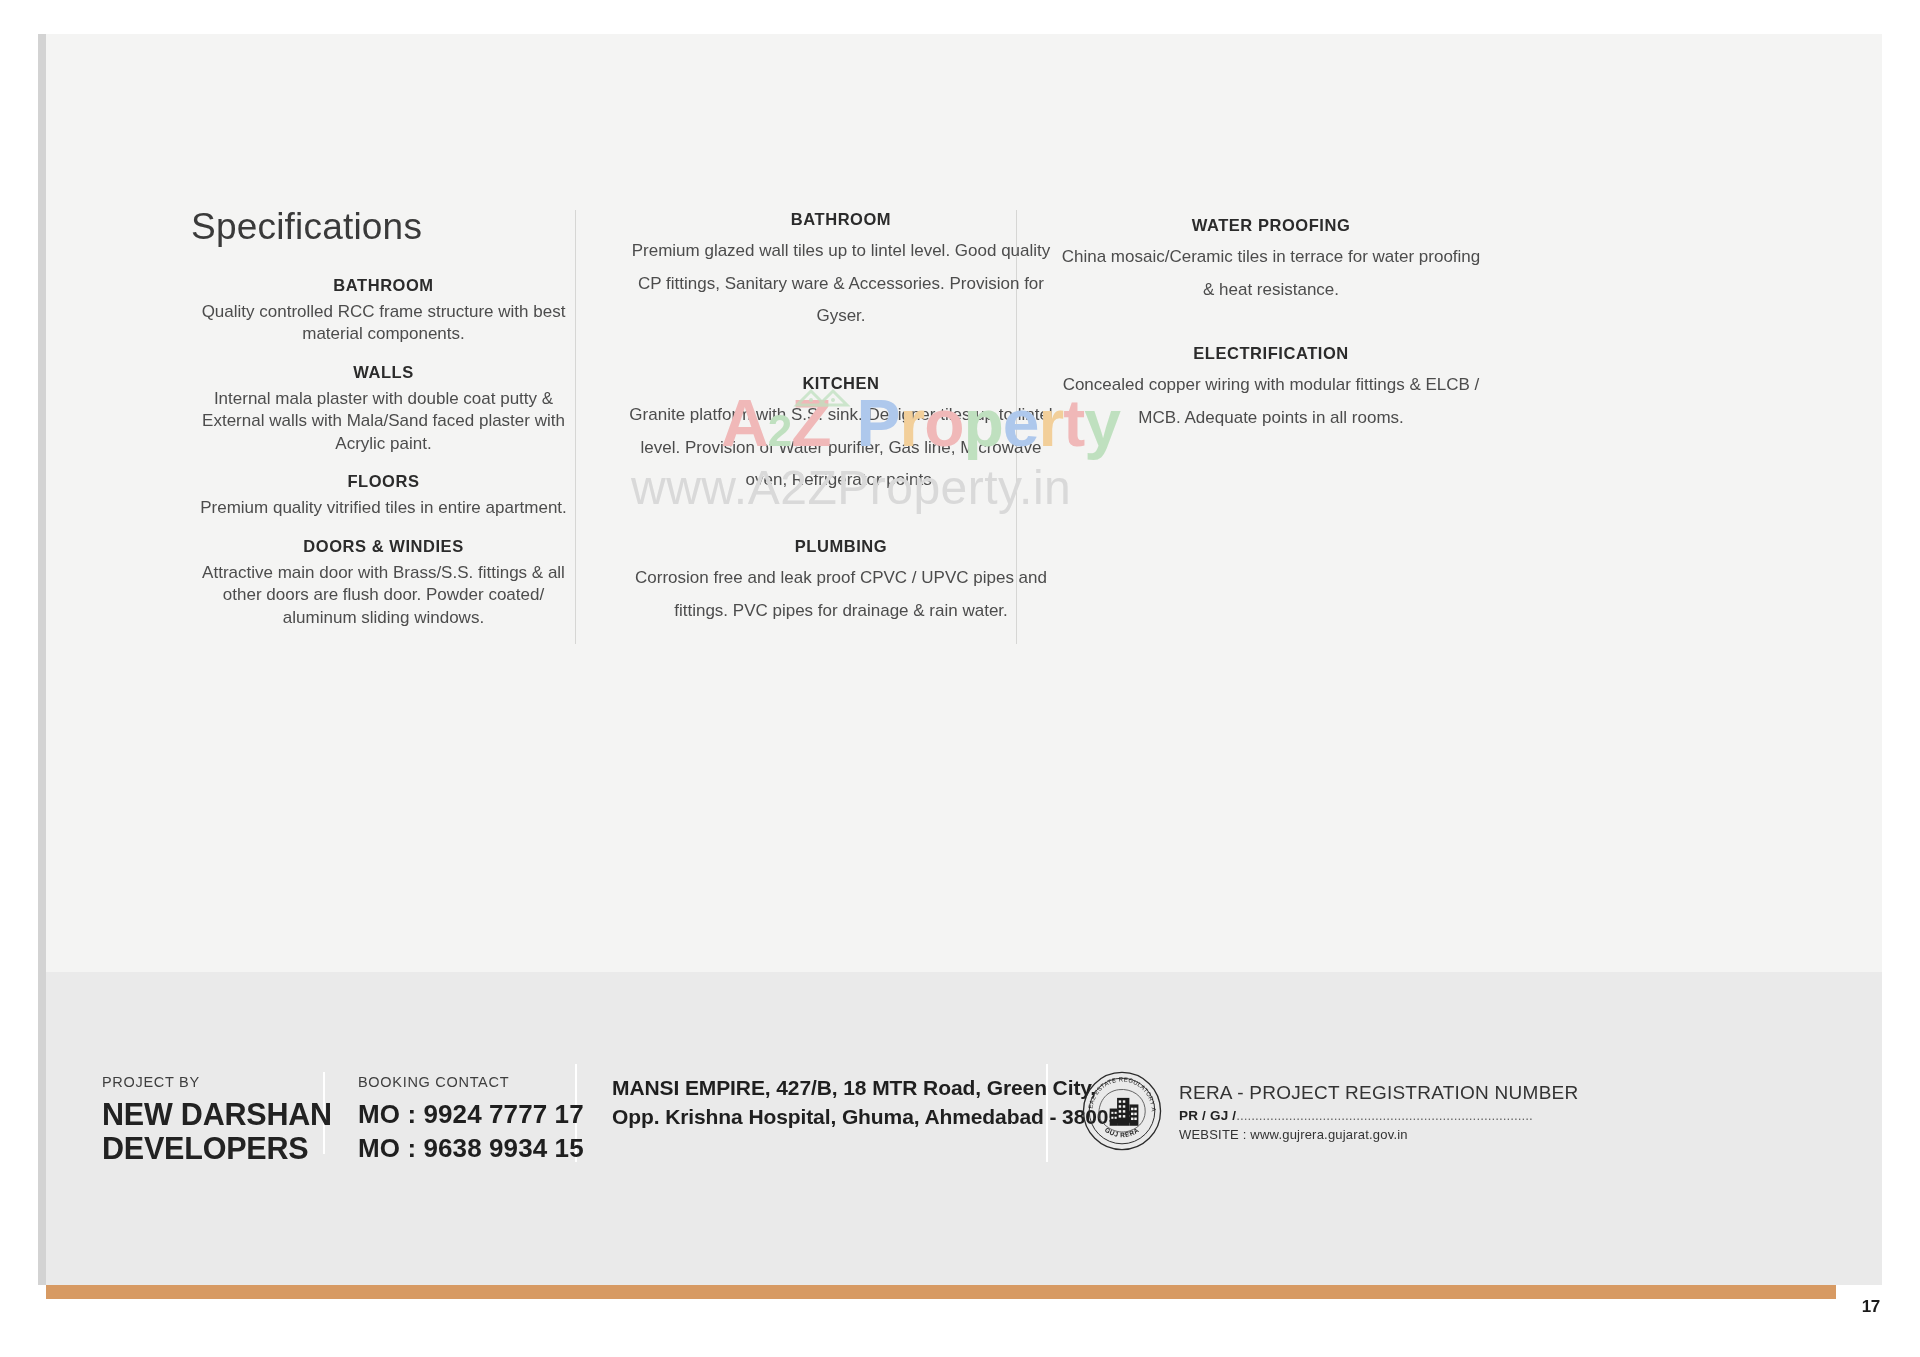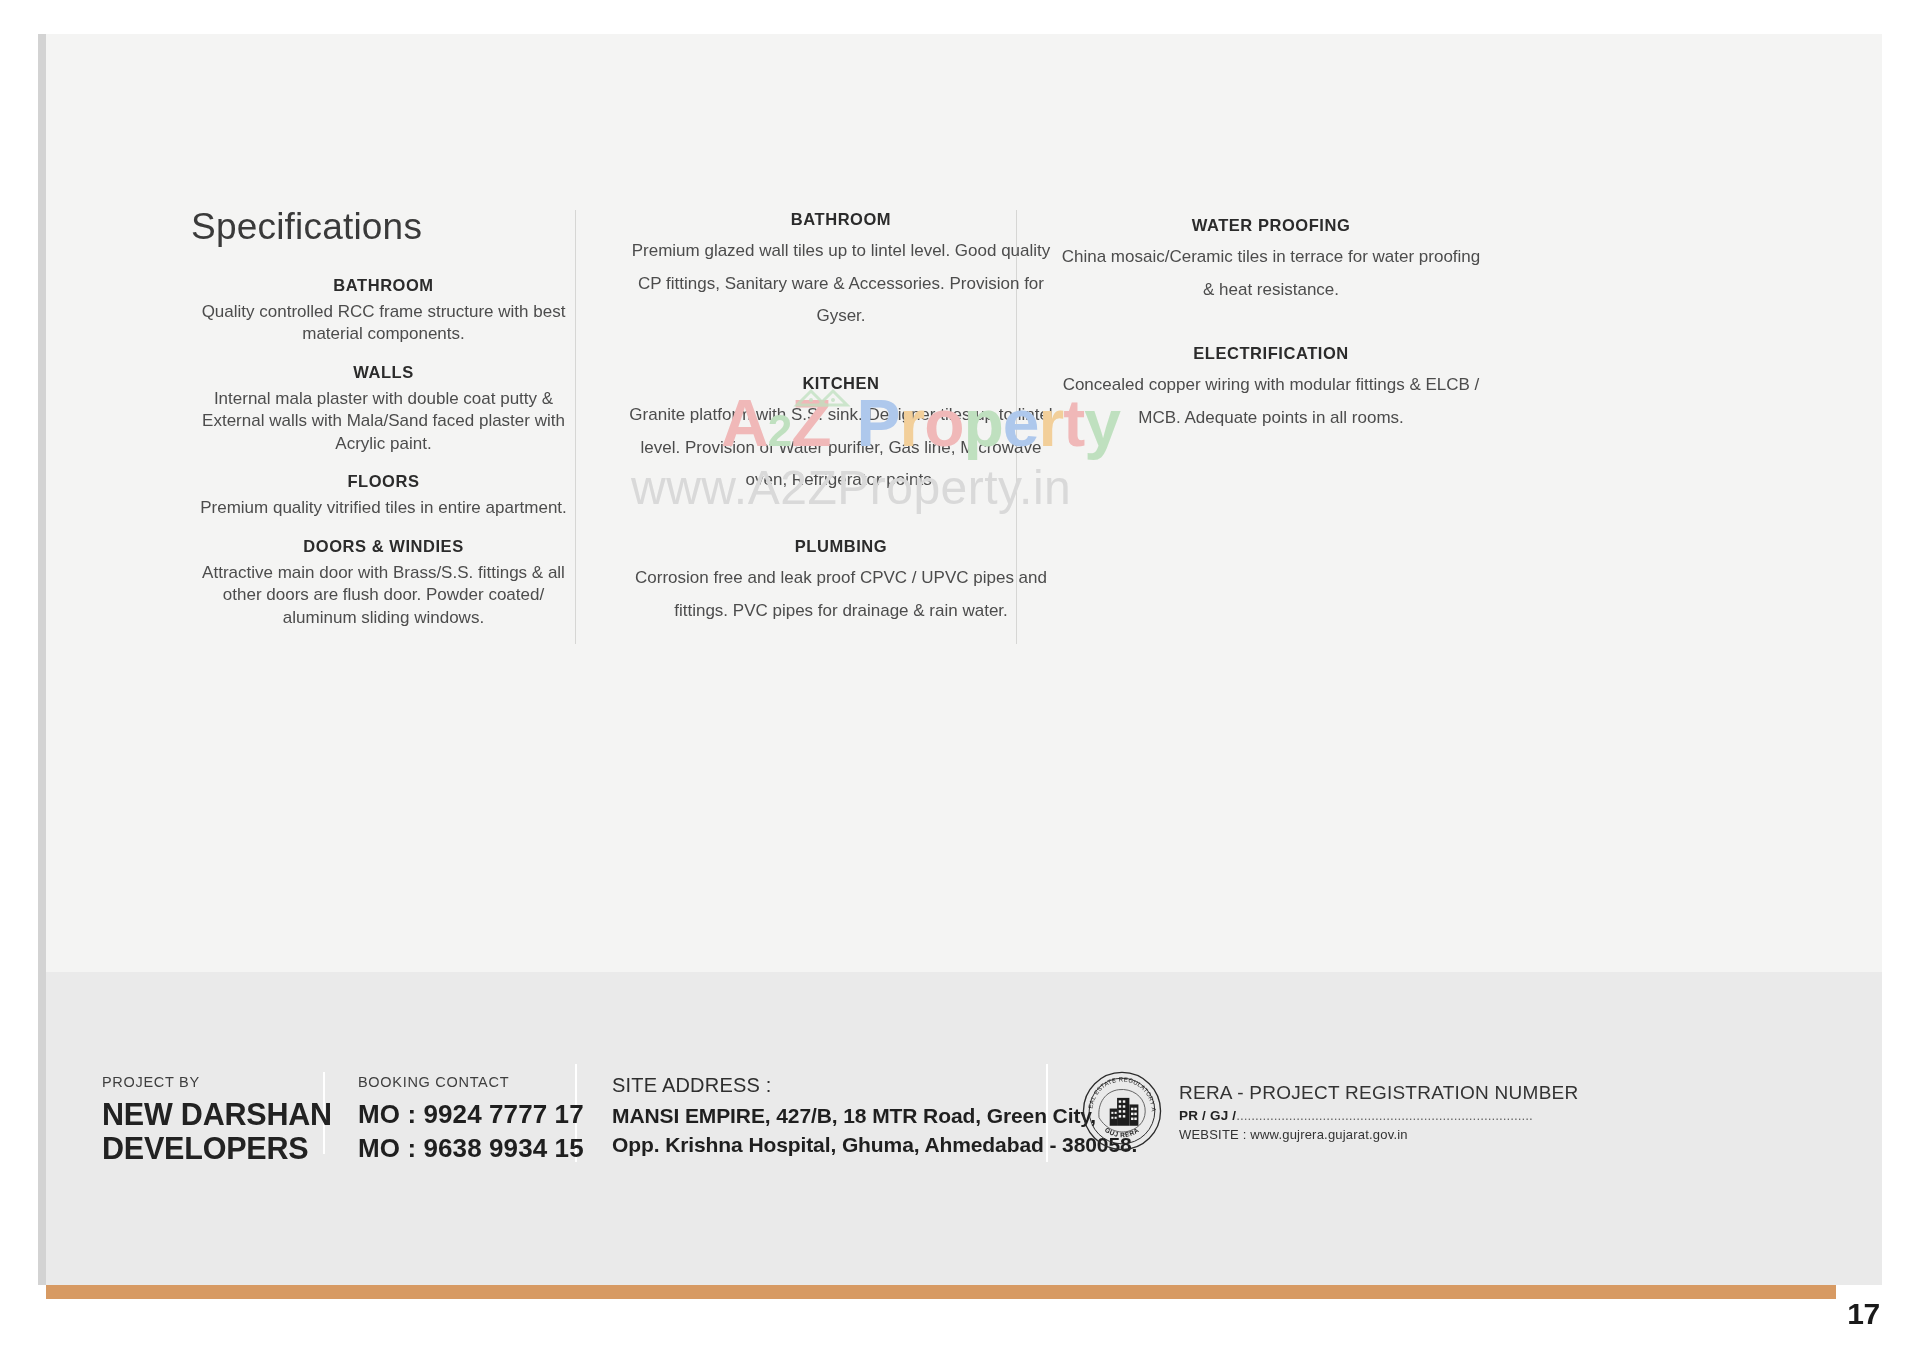--- a/index.html
+++ b/index.html
@@ -295,21 +295,21 @@
     letter-spacing: 0.2px;
     margin: 0;
     white-space: nowrap;
   }
 
   
   .page-num {
     position: absolute;
     right: 40px;
     top: 1297px;
-    font-size: 30px;
+    font-size: 17px;
     font-weight: bold;
     color: #1a1a1a;
     letter-spacing: -0.3px;
   }
 </style>
 </head>
 <body>
 
 <div class="page">
 
@@ -404,21 +404,20 @@
         <div class="f-big">DEVELOPERS</div>
       </div>
 
       <div class="f-booking">
         <div class="f-label">BOOKING CONTACT</div>
         <div class="f-mo">MO : 9924 7777 17</div>
         <div class="f-mo">MO : 9638 9934 15</div>
       </div>
 
       <div class="f-address">
-        <div class="f-addr-label">SITE ADDRESS :</div>
         <div class="f-addr">MANSI EMPIRE, 427/B, 18 MTR Road, Green City,</div>
         <div class="f-addr">Opp. Krishna Hospital, Ghuma, Ahmedabad - 380058.</div>
       </div>
 
       <div class="f-rera">
         <div class="rera-wrap">
           <svg class="rera-seal" viewBox="0 0 100 100">
             <circle cx="50" cy="50" r="47" fill="none" stroke="#2b2b2b" stroke-width="1.6"></circle>
             <circle cx="50" cy="50" r="40" fill="none" stroke="#2b2b2b" stroke-width="1.2"></circle>
             <path d="M22 58 C20 40 30 26 46 24 C62 22 76 32 78 46 C80 60 72 70 60 74 C46 79 30 72 22 58 Z" fill="none" stroke="#555" stroke-width="1.1"></path>

